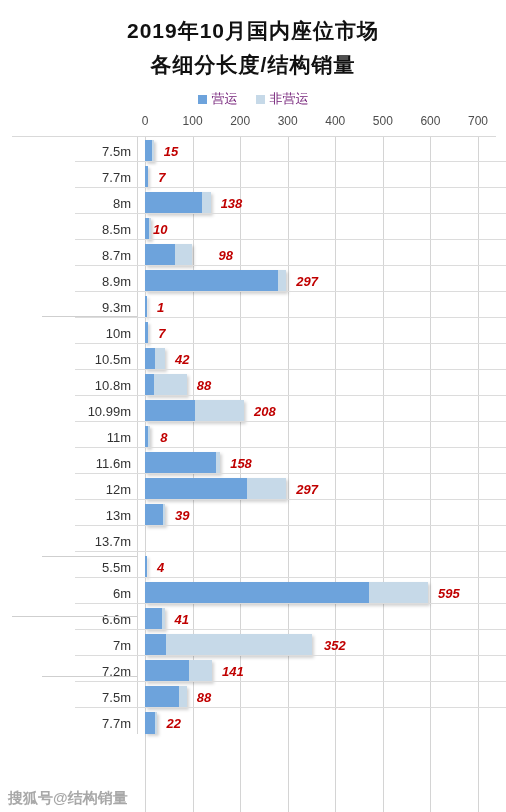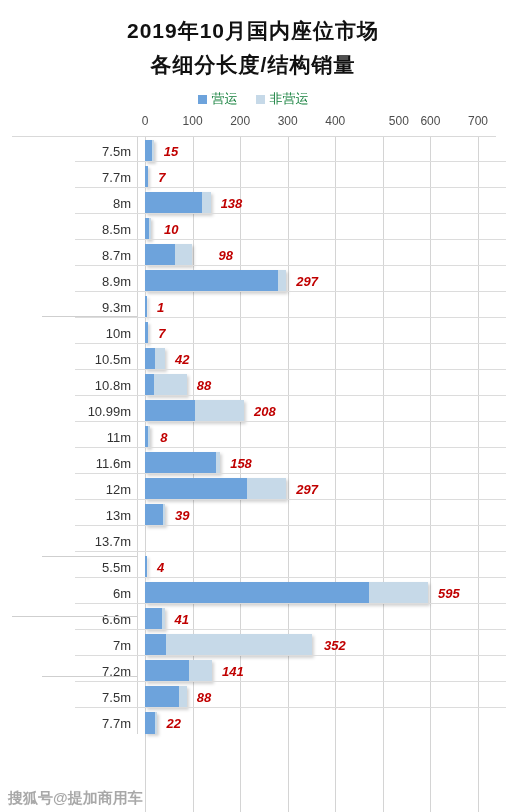--- a/index.html
+++ b/index.html
@@ -19,21 +19,21 @@
     letter-spacing:1px;line-height:34px;
   }
 
   
   .legend{
     display:flex;justify-content:center;align-items:center;
     gap:18px;margin-top:8px;height:18px;
   }
   .legend-item{display:flex;align-items:center;gap:5px;}
   .legend-swatch{width:9px;height:9px;display:inline-block;}
-  .legend-label{font-size:13px;color:#15803d;}
+  .legend-label{font-size:13px;color:#701a75;}
 
   
   .axis-row{
     position:relative;height:22px;margin-top:6px;
   }
   .axis-tick-label{
     position:absolute;top:0;font-size:12px;color:#4d4d4d;
     transform:translateX(-50%);
   }
 
@@ -107,21 +107,21 @@
         <span class="legend-label">非营运</span>
       </div>
     </div>
 
   <div class="axis-row" id="axis-row">
       <span class="axis-tick-label" style="left: 145px;">0</span>
       <span class="axis-tick-label" style="left: 192.571px;">100</span>
       <span class="axis-tick-label" style="left: 240.143px;">200</span>
       <span class="axis-tick-label" style="left: 287.714px;">300</span>
       <span class="axis-tick-label" style="left: 335.286px;">400</span>
-      <span class="axis-tick-label" style="left: 382.857px; margin-left: 16px;">500</span>
+      <span class="axis-tick-label" style="left: 382.857px;">500</span>
       <span class="axis-tick-label" style="left: 430.429px;">600</span>
       <span class="axis-tick-label" style="left: 478px;">700</span>
     </div>
 
   <div class="plot-wrap" id="plot-wrap">
     <div class="gridlines" id="gridlines" style="height: 720px;">
         <div class="gridline" style="left: 145px;"></div>
         <div class="gridline" style="left: 192.571px;"></div>
         <div class="gridline" style="left: 240.143px;"></div>
         <div class="gridline" style="left: 287.714px;"></div>
@@ -168,21 +168,21 @@
           <div class="row-sep"></div>
         </div>
         <div class="row">
           <div class="cat-label">8.5m</div>
           <div class="cat-divider"></div>
           <div class="bar-area">
             <div class="bar" style="left: 0px; width: 6.28143px;">
               <div class="seg-a" style="width: 4.28143px;"></div>
               <div class="seg-b" style="width: 2px;"></div>
             </div>
-            <div class="value-label" style="left: 19px; text-align: center;">10</div>
+            <div class="value-label" style="left: 8px; text-align: center;">10</div>
           </div>
           <div class="row-sep"></div>
         </div>
         <div class="row">
           <div class="cat-label">8.7m</div>
           <div class="cat-divider"></div>
           <div class="bar-area">
             <div class="bar" style="left: 0px; width: 46.62px;">
               <div class="seg-a" style="width: 29.97px;"></div>
               <div class="seg-b" style="width: 16.65px;"></div>
@@ -402,14 +402,14 @@
       </div>
 
   <div class="group-sep" style="top: 180px;"></div>
       <div class="group-sep" style="top: 420px;"></div>
       <div class="group-sep" style="top: 480px;"></div>
       <div class="group-sep" style="top: 540px;"></div>
       <div class="outer-sep" style="top: 480px;"></div>
       <div class="top-rule"></div>
     </div>
 
-  <div class="watermark">搜狐号@提加商用车</div>
+  <div class="watermark">搜狐号@结构销量</div>
 </div>
 
 </body></html>

